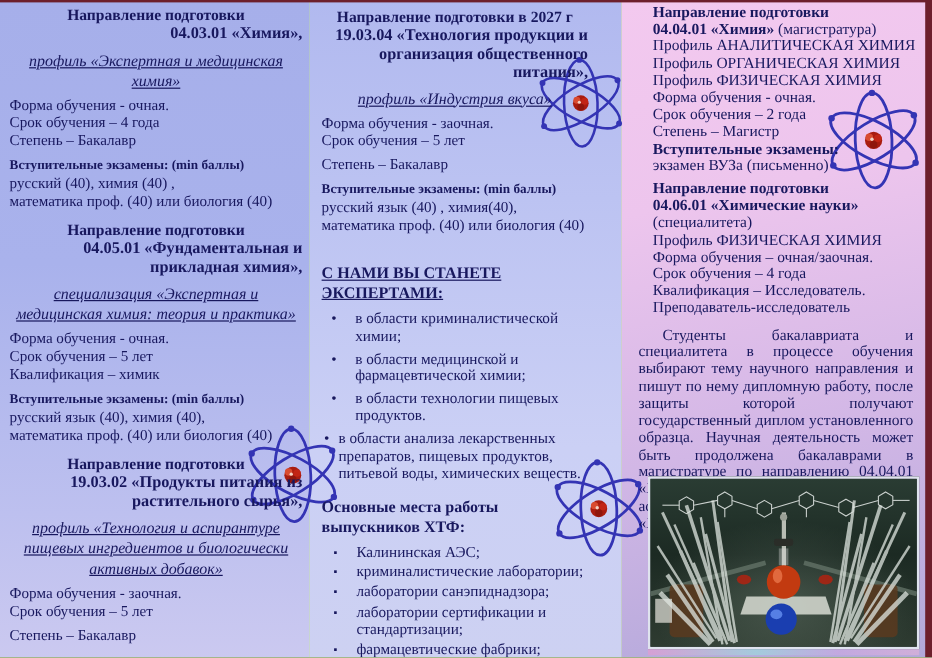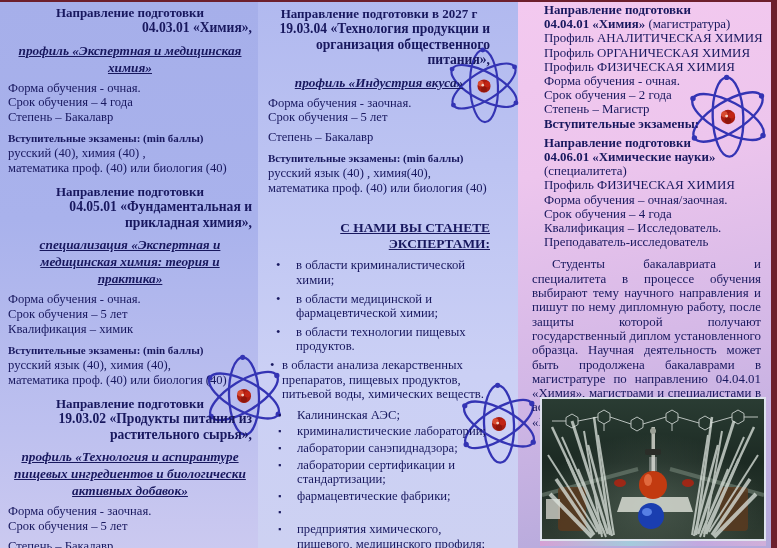--- a/index.html
+++ b/index.html
@@ -18,29 +18,29 @@
   
   .atom{position:absolute;}
   
   .col{position:absolute;top:0;bottom:0;}
   .col-left{left:0;width:258px;padding:5px 6px 0 8px;box-sizing:border-box;}
   .col-mid{left:258px;width:232px;padding:6px 0 0 10px;box-sizing:border-box;}
   .col-right{left:518px;width:253px;padding:3px 8px 0 26px;box-sizing:border-box;}
   
   .plabel{font-weight:bold;font-size:13px;line-height:15px;text-align:center;}
   .pcode{font-weight:bold;font-size:13.6px;line-height:15.5px;text-align:right;}
-  .pprofile{font-weight:bold;font-style:italic;text-decoration:underline;text-align:center;
+  .pprofile{font-weight:normal;font-style:italic;text-decoration:underline;text-align:center;
             font-size:13.3px;line-height:17px;margin:6px 4px 5px;}
   .pline{font-size:12.6px;line-height:14.8px;}
   .gap{margin-top:5px;}
   .pexl{font-weight:bold;font-size:11px;line-height:15px;margin-top:6px;}
   .sec{margin-top:9px;}
   .sec:first-child{margin-top:0;}
   
-  .mtitle{font-weight:bold;font-size:13.4px;line-height:16px;text-decoration:underline;margin-top:25px;text-align:right;}
+  .mtitle{font-weight:bold;font-size:13.4px;line-height:16px;text-decoration:underline;margin-top:25px;}
   .mtitle2{font-weight:bold;font-size:13.4px;line-height:16px;margin-top:13px;}
   ul.blist{list-style:none;margin:6px 0 0;padding:0;font-size:12.7px;line-height:14.6px;}
   ul.blist li{display:flex;margin-bottom:4px;}
   ul.dotlist li{padding-left:8px;}
   ul.dotlist .blt{flex:0 0 20px;}
   ul.dotlist li.tight{padding-left:2px;}
   ul.dotlist li.tight .blt{flex:0 0 12px;}
   ul.sqlist li{padding-left:10px;margin-bottom:2px;}
   ul.sqlist .blt{flex:0 0 19px;font-size:9px;line-height:14.6px;}
   
@@ -167,20 +167,21 @@
       <li>
         <span class="blt">•</span>
         <span>в области технологии пищевых продуктов.</span>
       </li>
       <li class="tight">
         <span class="blt">•</span>
         <span>в области анализа лекарственных препаратов, пищевых продуктов, питьевой воды, химических веществ.</span>
       </li>
     </ul>
 
+    <div class="mtitle2">Основные места работы выпускников ХТФ:</div>
     <ul class="blist sqlist">
       <li>
         <span class="blt">▪</span>
         <span>Калининская АЭС;</span>
       </li>
       <li>
         <span class="blt">▪</span>
         <span>криминалистические лаборатории;</span>
       </li>
       <li>
@@ -214,20 +215,21 @@
       <div class="rline">
         <span class="rb">04.04.01 «Химия»</span><span> (магистратура)</span>
       </div>
       <div class="rline">Профиль АНАЛИТИЧЕСКАЯ ХИМИЯ</div>
       <div class="rline">Профиль ОРГАНИЧЕСКАЯ ХИМИЯ</div>
       <div class="rline">Профиль ФИЗИЧЕСКАЯ ХИМИЯ</div>
       <div class="rline">Форма обучения - очная.</div>
       <div class="rline">Срок обучения – 2 года</div>
       <div class="rline">Степень – Магистр</div>
       <div class="rline rb">Вступительные экзамены:</div>
+      <div class="rline">экзамен ВУЗа (письменно)</div>
     </section>
 
     <section class="rsec">
       <div class="rline rb">Направление подготовки</div>
       <div class="rline">
         <span class="rb">04.06.01 «Химические науки»</span><span> (специалитета)</span>
       </div>
       <div class="rline">Профиль ФИЗИЧЕСКАЯ ХИМИЯ</div>
       <div class="rline">Форма обучения – очная/заочная.</div>
       <div class="rline">Срок обучения – 4 года</div>

